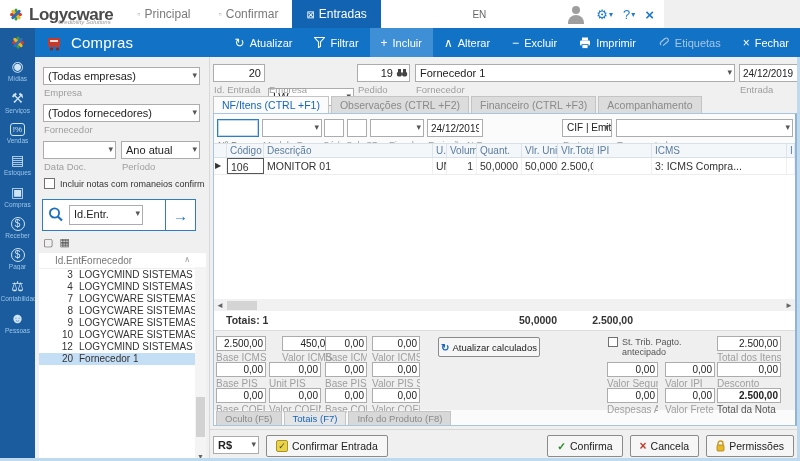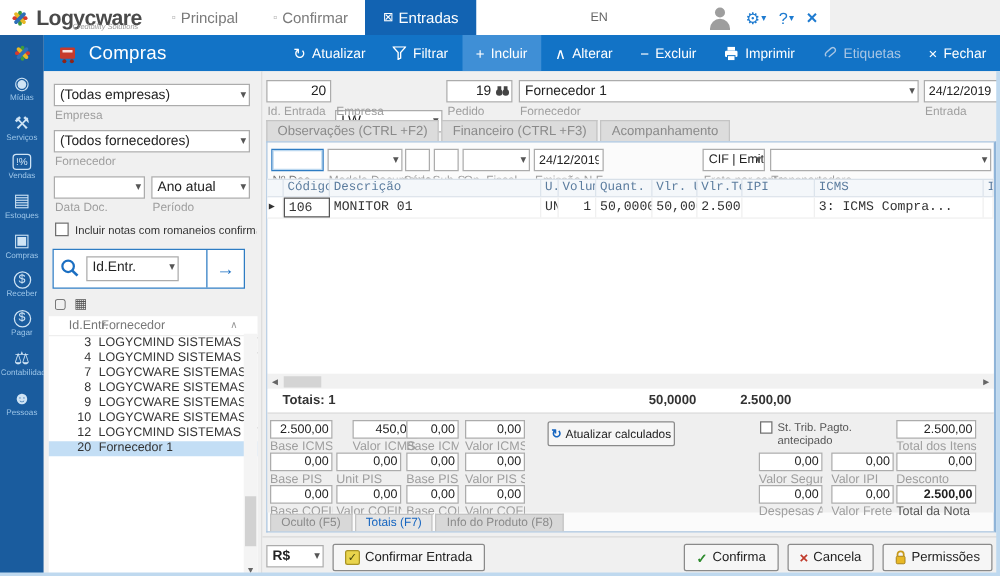--- a/index.html
+++ b/index.html
@@ -83,21 +83,21 @@
   
   .main { position:absolute; left:210px; top:57px; width:590px; height:404px; background:#F0F0F0; }
   .mlbl { font-size:9.5px; color:#9E9E9E; position:absolute; }
   .num { text-align:right; }
   .tabstrip { position:absolute; left:3px; top:39px; height:17px; display:flex; font-size:10.5px; }
   .tab { padding:2px 8px 0 8px; background:#DCDCDC; color:#8A8A8A; border:1px solid #C4C4C4; border-bottom:none; margin-right:2px; white-space:nowrap; }
   .tab.active { background:#FBFBFB; color:#1565C0; }
   .content { position:absolute; left:3px; top:56px; width:584px; height:313px; background:#FBFBFB; border:1px solid #A9C4DE; border-right:2px solid #8FB4D8; }
   .focusfld { border:1px solid #2E7CC3; box-shadow:0 0 0 1px #BBD8F0 inset; }
 
-  .grid { position:absolute; left:0px; top:29px; width:581px; background:#fff;font-family:Liberation Mono, monospace; }
+  .grid { position:absolute; left:0px; top:29px; width:581px; background:#fff; }
   .ghead { display:flex; background:#F4F7FA; border-top:1px solid #D8E0E8; border-bottom:1px solid #D8E0E8; color:#5B7C9E; font-size:10px; height:15px; line-height:14px; }
   .ghead > div { border-right:1px solid #DCE4EC; padding:0 3px; overflow:hidden; white-space:nowrap; }
   .grow { display:flex; height:17px; line-height:16px; font-size:10.5px; background:#fff; border-bottom:1px solid #EDEDED; }
   .grow > div { border-right:1px solid #F0F0F0; padding:0 3px; overflow:hidden; white-space:nowrap; }
   .c0 { width:13px; padding:0 1px !important; color:#333; font-size:8px; }
   .c1 { width:37px; } .c2 { width:169px; } .c3 { width:14px; } .c4 { width:30px; }
   .c5 { width:45px; } .c6 { width:36px; } .c7 { width:36px; } .c8 { width:58px; } .c9 { width:135px; } .c10 { flex:1; }
   .cellbox { border:1px solid #555 !important; background:#fff; }
   .gridfill { position:absolute; left:0; top:61px; width:581px; height:124px; background:#fff; }
   .chscroll { position:absolute; left:0; top:185px; width:581px; height:12px; background:#F1F1F1; display:flex; align-items:center; font-size:8px; color:#666; }
@@ -385,20 +385,21 @@
 
     <div class="combo abs" style="left:205px; top:7px; width:320px;">
       <span>Fornecedor 1</span>
     </div>
     <span class="mlbl" style="left:206px; top:27px;">Fornecedor</span>
 
     <input class="fld abs" style="left: 529px; top: 7px; width: 60px; font-size: 10px;" value="24/12/2019">
     <span class="mlbl" style="left:530px; top:27px;">Entrada</span>
 
     <div class="tabstrip">
+      <div class="tab active">NF/Itens (CTRL +F1)</div>
       <div class="tab">Observações (CTRL +F2)</div>
       <div class="tab">Financeiro (CTRL +F3)</div>
       <div class="tab">Acompanhamento</div>
     </div>
 
     <div class="content">
 
       <input class="fld focusfld abs" style="left: 3px; top: 5px; width: 42px;" value="">
       <span class="mlbl" style="left:4px; top:25px; color:#7A7A7A;">Nº Doc.</span>
 

